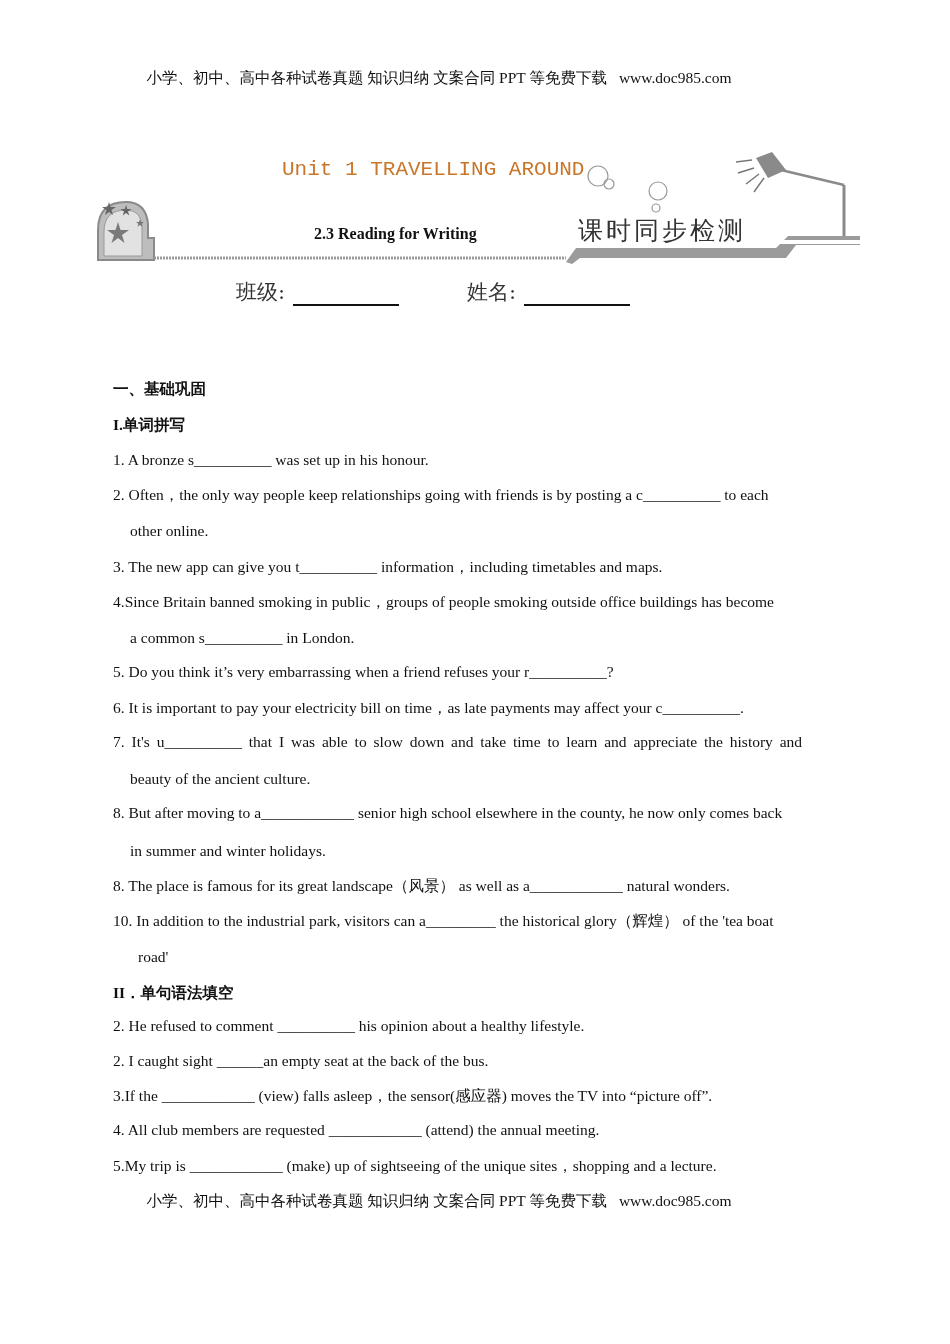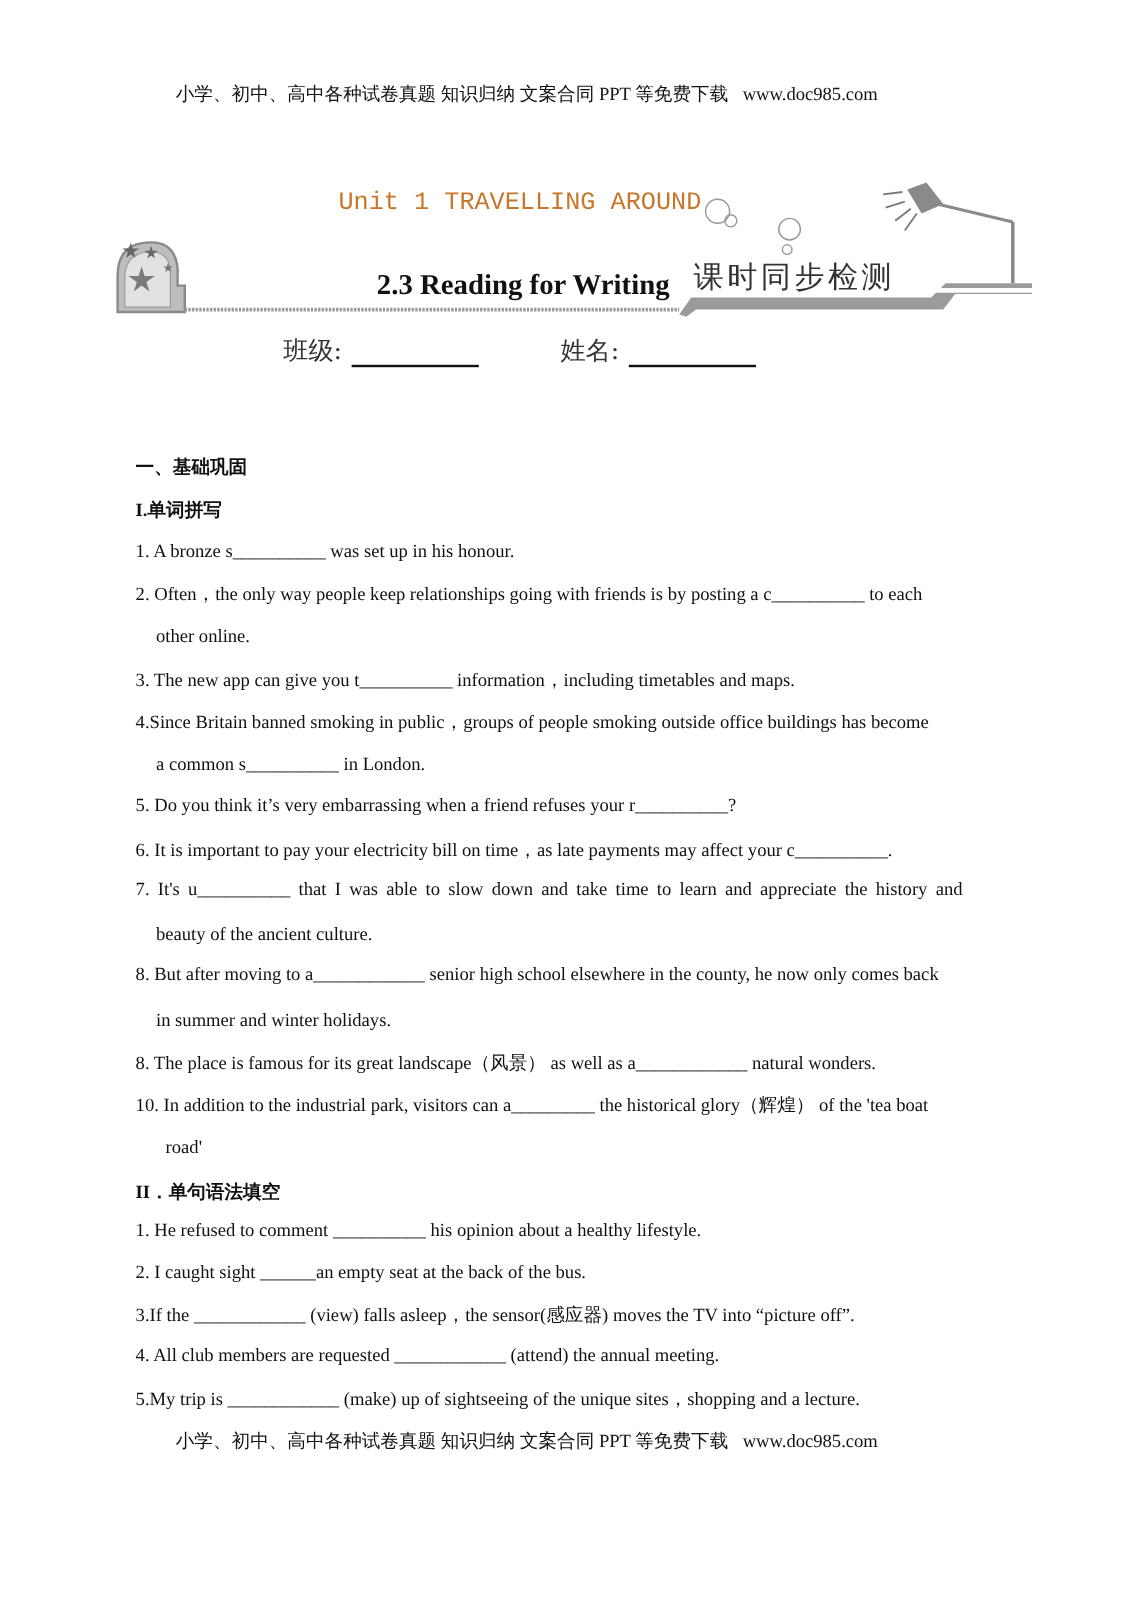--- a/index.html
+++ b/index.html
@@ -3,21 +3,21 @@
 <meta charset="utf-8">
 <style>
   html, body { margin:0; padding:0; background:#fff; }
   body { width:950px; height:1344px; position:relative; overflow:hidden;
          font-family:"Liberation Serif", "DejaVu Serif", serif; color:#111; }
   .watermark { position:absolute; left:0; width:878px; text-align:center; font-size:15.5px; color:#111; }
   .watermark .url { margin-left:12px; }
   .banner { position:absolute; left:96px; top:140px; width:764px; height:125px; }
   .unit-title { position:absolute; left:282px; top:158px; font-family:"Liberation Mono","DejaVu Sans Mono",monospace;
                 color:#c8762a; font-size:21px; letter-spacing:0; }
-  .lesson-title { position:absolute; left:314px; top:225px; font-weight:bold; font-size:24px; }
+  .lesson-title { position:absolute; left:314px; top:225px; font-weight:bold; font-size:16px; }
   .cn-title { position:absolute; left:578px; top:214px; font-size:25px; color:#333; letter-spacing:3px;
               font-family:Liberation Sans, sans-serif; }
   .fields { position:absolute; top:278px; font-size:21px; color:#333; font-family:"DejaVu Serif",serif; }
   .fields .blank { display:inline-block; width:106px; border-bottom:2px solid #111; height:22px; vertical-align:bottom; margin-left:8px; }
   .content { position:absolute; left:113px; top:375px; width:724px; font-size:15.5px; }
   .line { position:absolute; left:0; white-space:nowrap; }
   .h-section { font-family:Liberation Serif, serif; font-weight:bold; font-size:15.5px; }
   .indent { padding-left:17px; }
   .indent2 { padding-left:25px;text-align:right; }
   .just { display:flex; justify-content:space-between; width:724px; }
@@ -96,21 +96,21 @@
   <div class="line" style="top:429px;">8. But after moving to a____________ senior high school elsewhere in the county, he now only comes back</div>
   <div class="line indent" style="top:467px;">in summer and winter holidays.</div>
 
   <div class="line" style="top:501px;">8. The place is famous for its great landscape（风景） as well as a____________ natural wonders.</div>
 
   <div class="line" style="top:536px;">10. In addition to the industrial park, visitors can a_________ the historical glory（辉煌） of the 'tea boat</div>
   <div class="line indent2" style="top:573px;">road'</div>
 
   <div class="line h-section" style="top:608px;">II．单句语法填空</div>
 
-  <div class="line" style="top:642px;">1. He refused to comment __________ his opinion about a healthy lifestyle.</div>
+  <div class="line" style="top:642px;">2. He refused to comment __________ his opinion about a healthy lifestyle.</div>
   <div class="line" style="top:677px;">2. I caught sight ______an empty seat at the back of the bus.</div>
   <div class="line" style="top:711px;">3.If the ____________ (view) falls asleep，the sensor(感应器) moves the TV into “picture off”.</div>
   <div class="line" style="top:746px;">4. All club members are requested ____________ (attend) the annual meeting.</div>
   <div class="line" style="top:781px;">5.My trip is ____________  (make) up of sightseeing of the unique sites，shopping and a lecture.</div>
 </div>
 
 <div class="watermark" style="top:1191px;">
   <span>小学、初中、高中各种试卷真题 知识归纳 文案合同 PPT 等免费下载</span><span class="url">www.doc985.com</span>
 </div>
 

